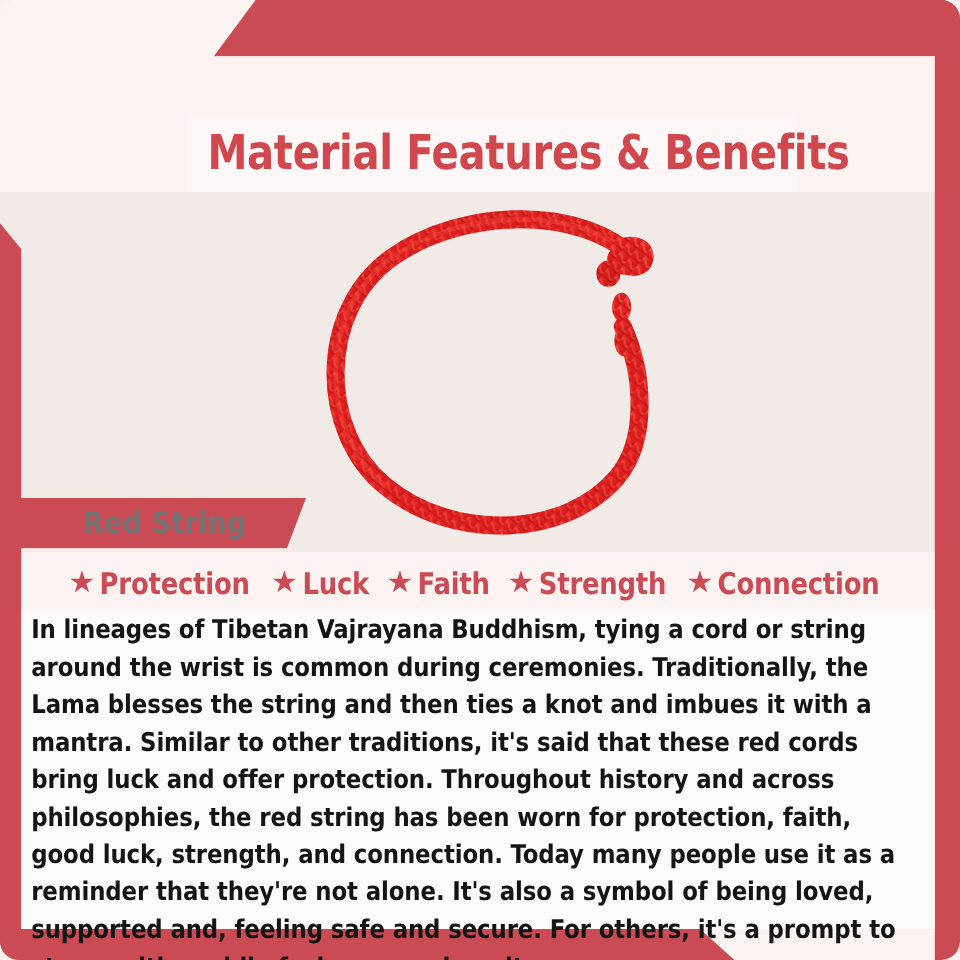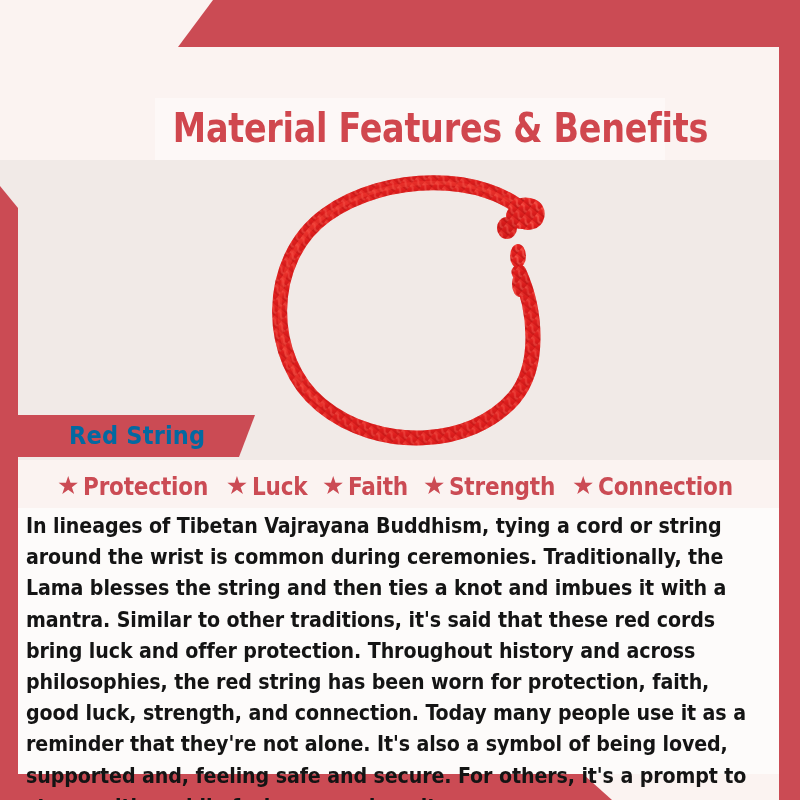--- a/index.html
+++ b/index.html
@@ -13,20 +13,21 @@
     font-family: "Liberation Sans", sans-serif;
     background: #f9f1ef;
   }
 
   #page {
     position: relative;
     width: 800px;
     height: 800px;
     background: #f9f1ef;
     overflow: hidden;
+    border-radius: 16px;
   }
 
   
   .bg-base {
     position: absolute;
     left: 0; top: 0;
     width: 800px; height: 800px;
     background: #fbf3f1;
   }
   .bg-midband {
@@ -114,21 +115,21 @@
     clip-path: polygon(0 0, 238px 0, 222px 42px, 0 42px);
   }
   .banner-label {
     position: absolute;
     left: 69px; top: 415px;
     height: 32px;
     line-height: 42px;
     font-family: "Liberation Sans Narrow", "DejaVu Sans Condensed", "Liberation Sans", sans-serif;
     font-weight: bold;
     font-size: 25px;
-    color: #0369a1;
+    color: #737373;
     letter-spacing: 0.2px;
     white-space: nowrap;
   }
 
   
   .features {
     position: absolute;
     left: 18px; top: 468px;
     width: 760px; height: 36px;
     display: flex;

